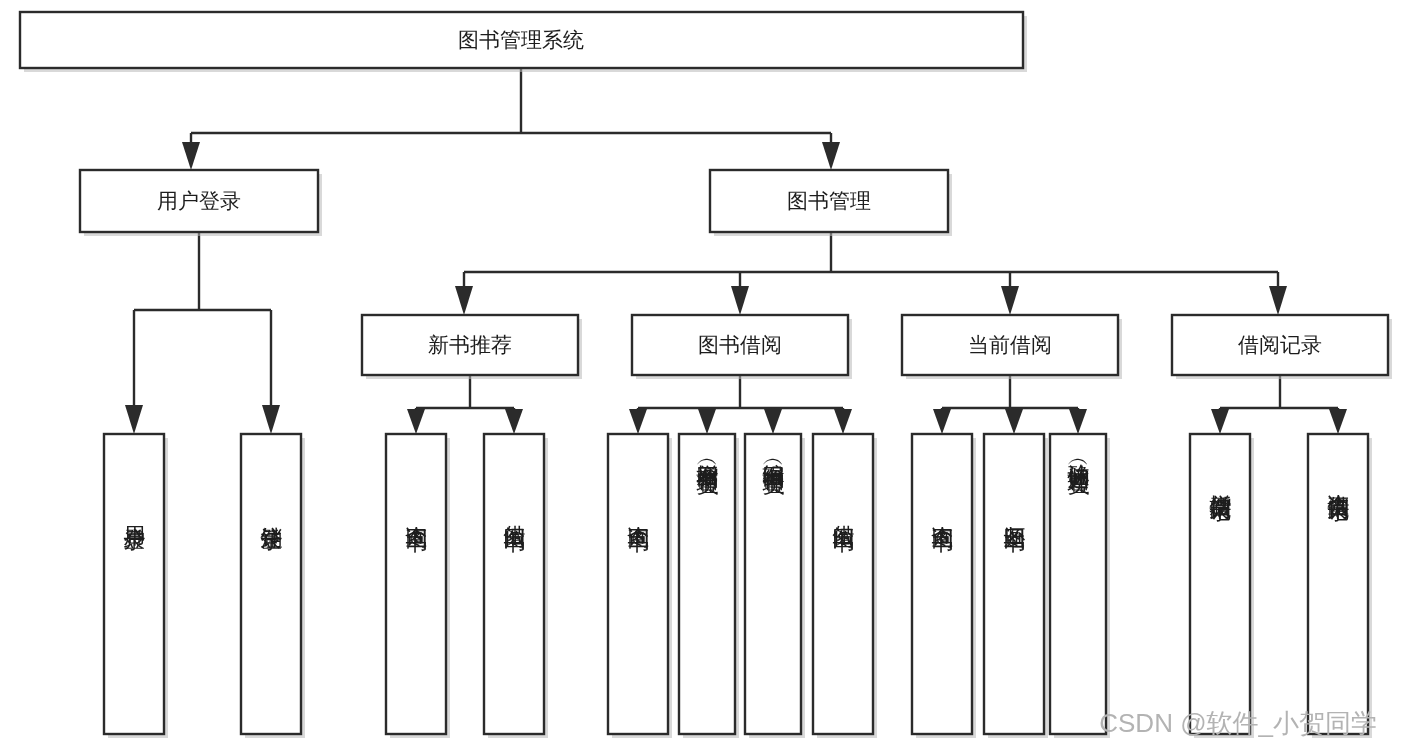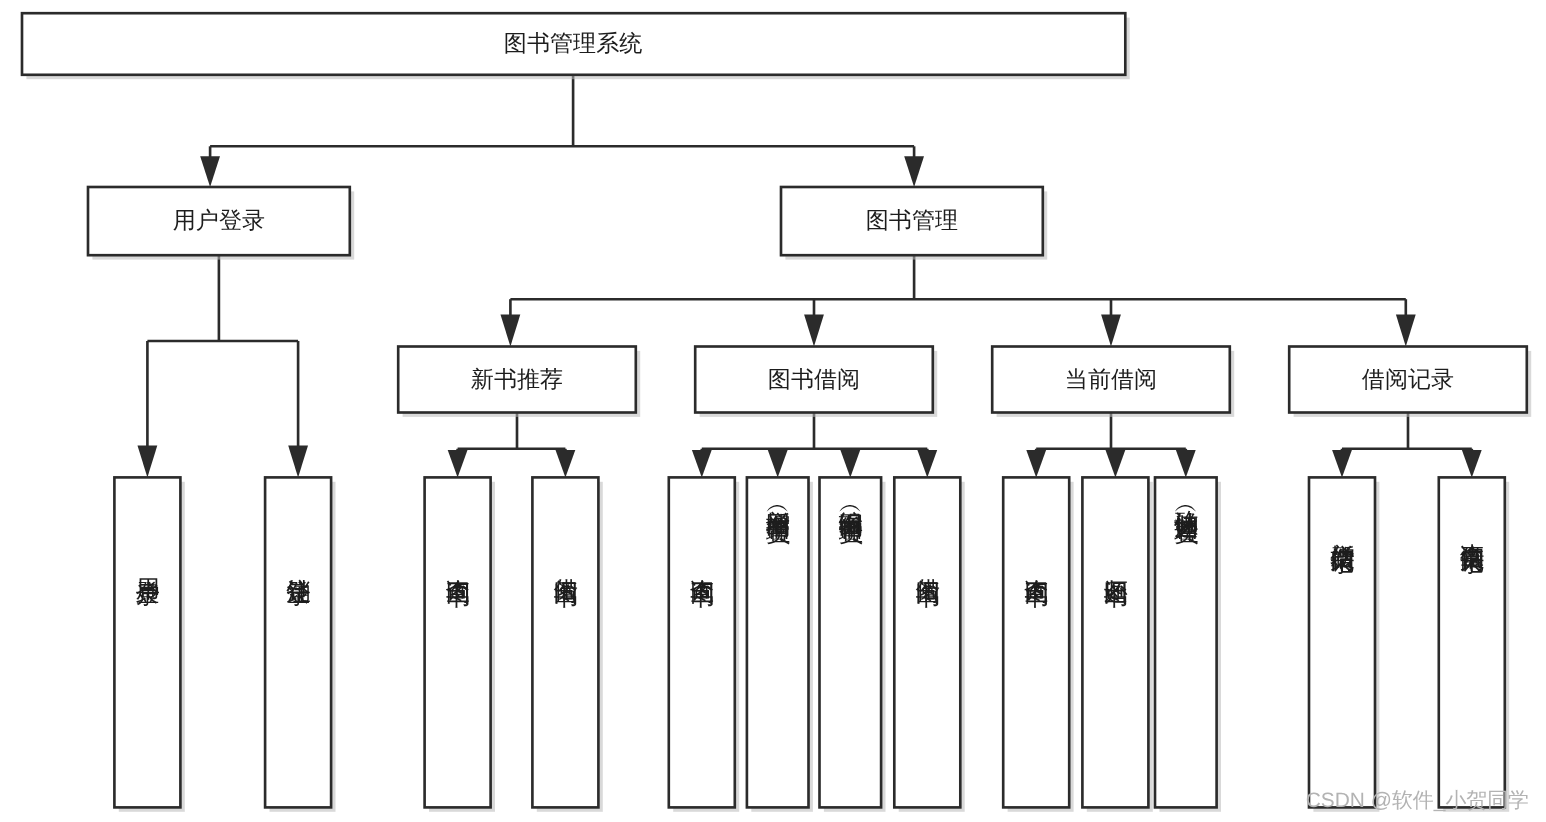--- a/index.html
+++ b/index.html
@@ -66,24 +66,24 @@
     font-family: "Liberation Sans", "DejaVu Sans", sans-serif;
     font-size: 22px;
     line-height: 1.04;
     color: #1d1d1d;
     letter-spacing: 1.5px;
     white-space: nowrap;
     text-align: center;
   }
   .watermark {
     position: absolute;
-    right: 15px;
+    right: 28px;
     bottom: 6px;
     font-family: "Liberation Sans", "DejaVu Sans", sans-serif;
-    font-size: 19px;
+    font-size: 26px;
     color: #b3b3b3;
     white-space: nowrap;
     user-select: none;
   }
 </style>
 </head>
 <body>
 
 <div id="diagram-root">
 

